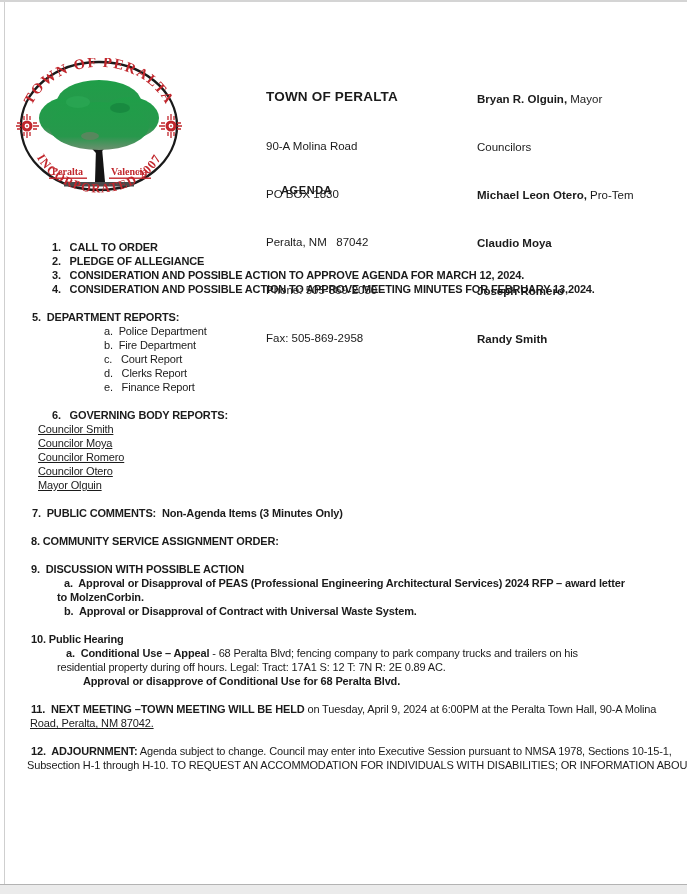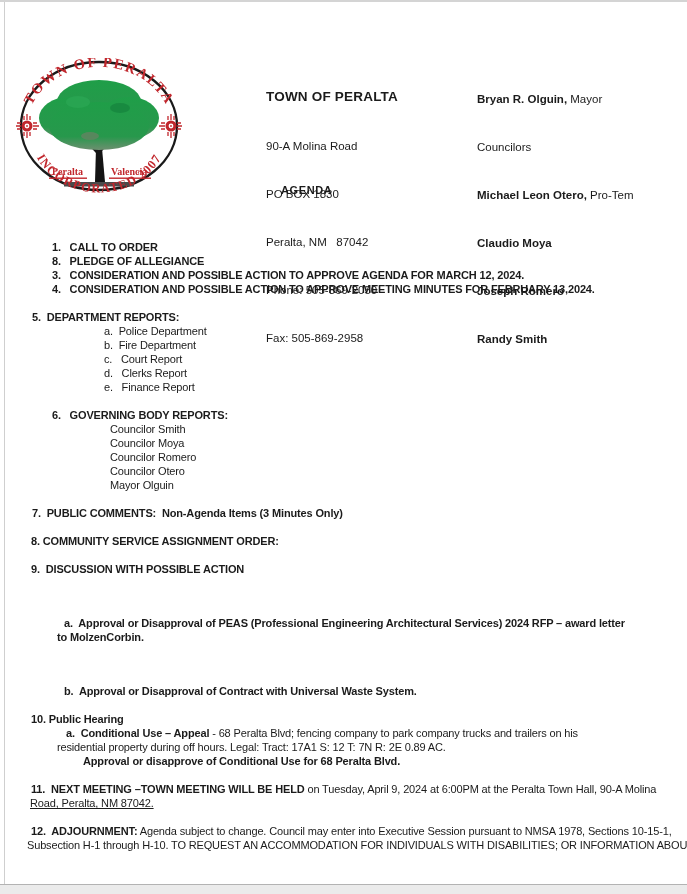--- a/index.html
+++ b/index.html
@@ -26,22 +26,22 @@
   .agenda-body{position:absolute;left:0;top:240px;width:687px;}
   .line{white-space:pre;font-size:11px;line-height:14px;letter-spacing:-0.15px;}
   .line .b{font-weight:700;}
   .gap{height:14px;}
   .i1{padding-left:52px;}
   .i1b{padding-left:32px;}
   .i2{padding-left:31px;}
   .i2m{padding-left:30px;text-decoration:underline;}
   .i2s{padding-left:27px;}
   .sa{padding-left:104px;}
-  .sc{padding-left:110px;}
-  .s9{padding-left:64px;margin-top:40px;}
+  .sc{padding-left:38px;text-decoration:underline;}
+  .s9{padding-left:64px;}
   .s9b{padding-left:57px;}
   .s10{padding-left:66px;}
   .s10b{padding-left:57px;}
   .s10c{padding-left:63px;margin-left:20px;}
 
   .seal-serif{font-family:"Liberation Serif", serif;}
 </style>
 </head>
 <body>
 
@@ -117,21 +117,21 @@
   <div><span class="b">Michael Leon Otero,</span><span> Pro-Tem</span></div>
   <div><span class="b">Claudio Moya</span><span></span></div>
   <div><span class="b">Joseph Romero</span><span></span></div>
   <div><span class="b">Randy Smith</span><span></span></div>
 </div>
 
 <div class="agenda-title">AGENDA</div>
 
 <div class="agenda-body">
     <div class="line i1"><span class="b">1.   CALL TO ORDER</span></div>
-    <div class="line i1"><span class="b">8.   PLEDGE OF ALLEGIANCE</span></div>
+    <div class="line i1"><span class="b">2.   PLEDGE OF ALLEGIANCE</span></div>
     <div class="line i1"><span class="b">3.   CONSIDERATION AND POSSIBLE ACTION TO APPROVE AGENDA FOR MARCH 12, 2024.</span></div>
     <div class="line i1"><span class="b">4.   CONSIDERATION AND POSSIBLE ACTION TO APPROVE MEETING MINUTES FOR FEBRUARY 13,2024.</span></div>
     <div class="gap"></div>
     <div class="line i1b"><span class="b">5.  DEPARTMENT REPORTS:</span></div>
     <div class="line sa"><span>a.  Police Department</span></div>
     <div class="line sa"><span>b.  Fire Department</span></div>
     <div class="line sa"><span>c.   Court Report</span></div>
     <div class="line sa"><span>d.   Clerks Report</span></div>
     <div class="line sa"><span>e.   Finance Report</span></div>
     <div class="gap"></div>

